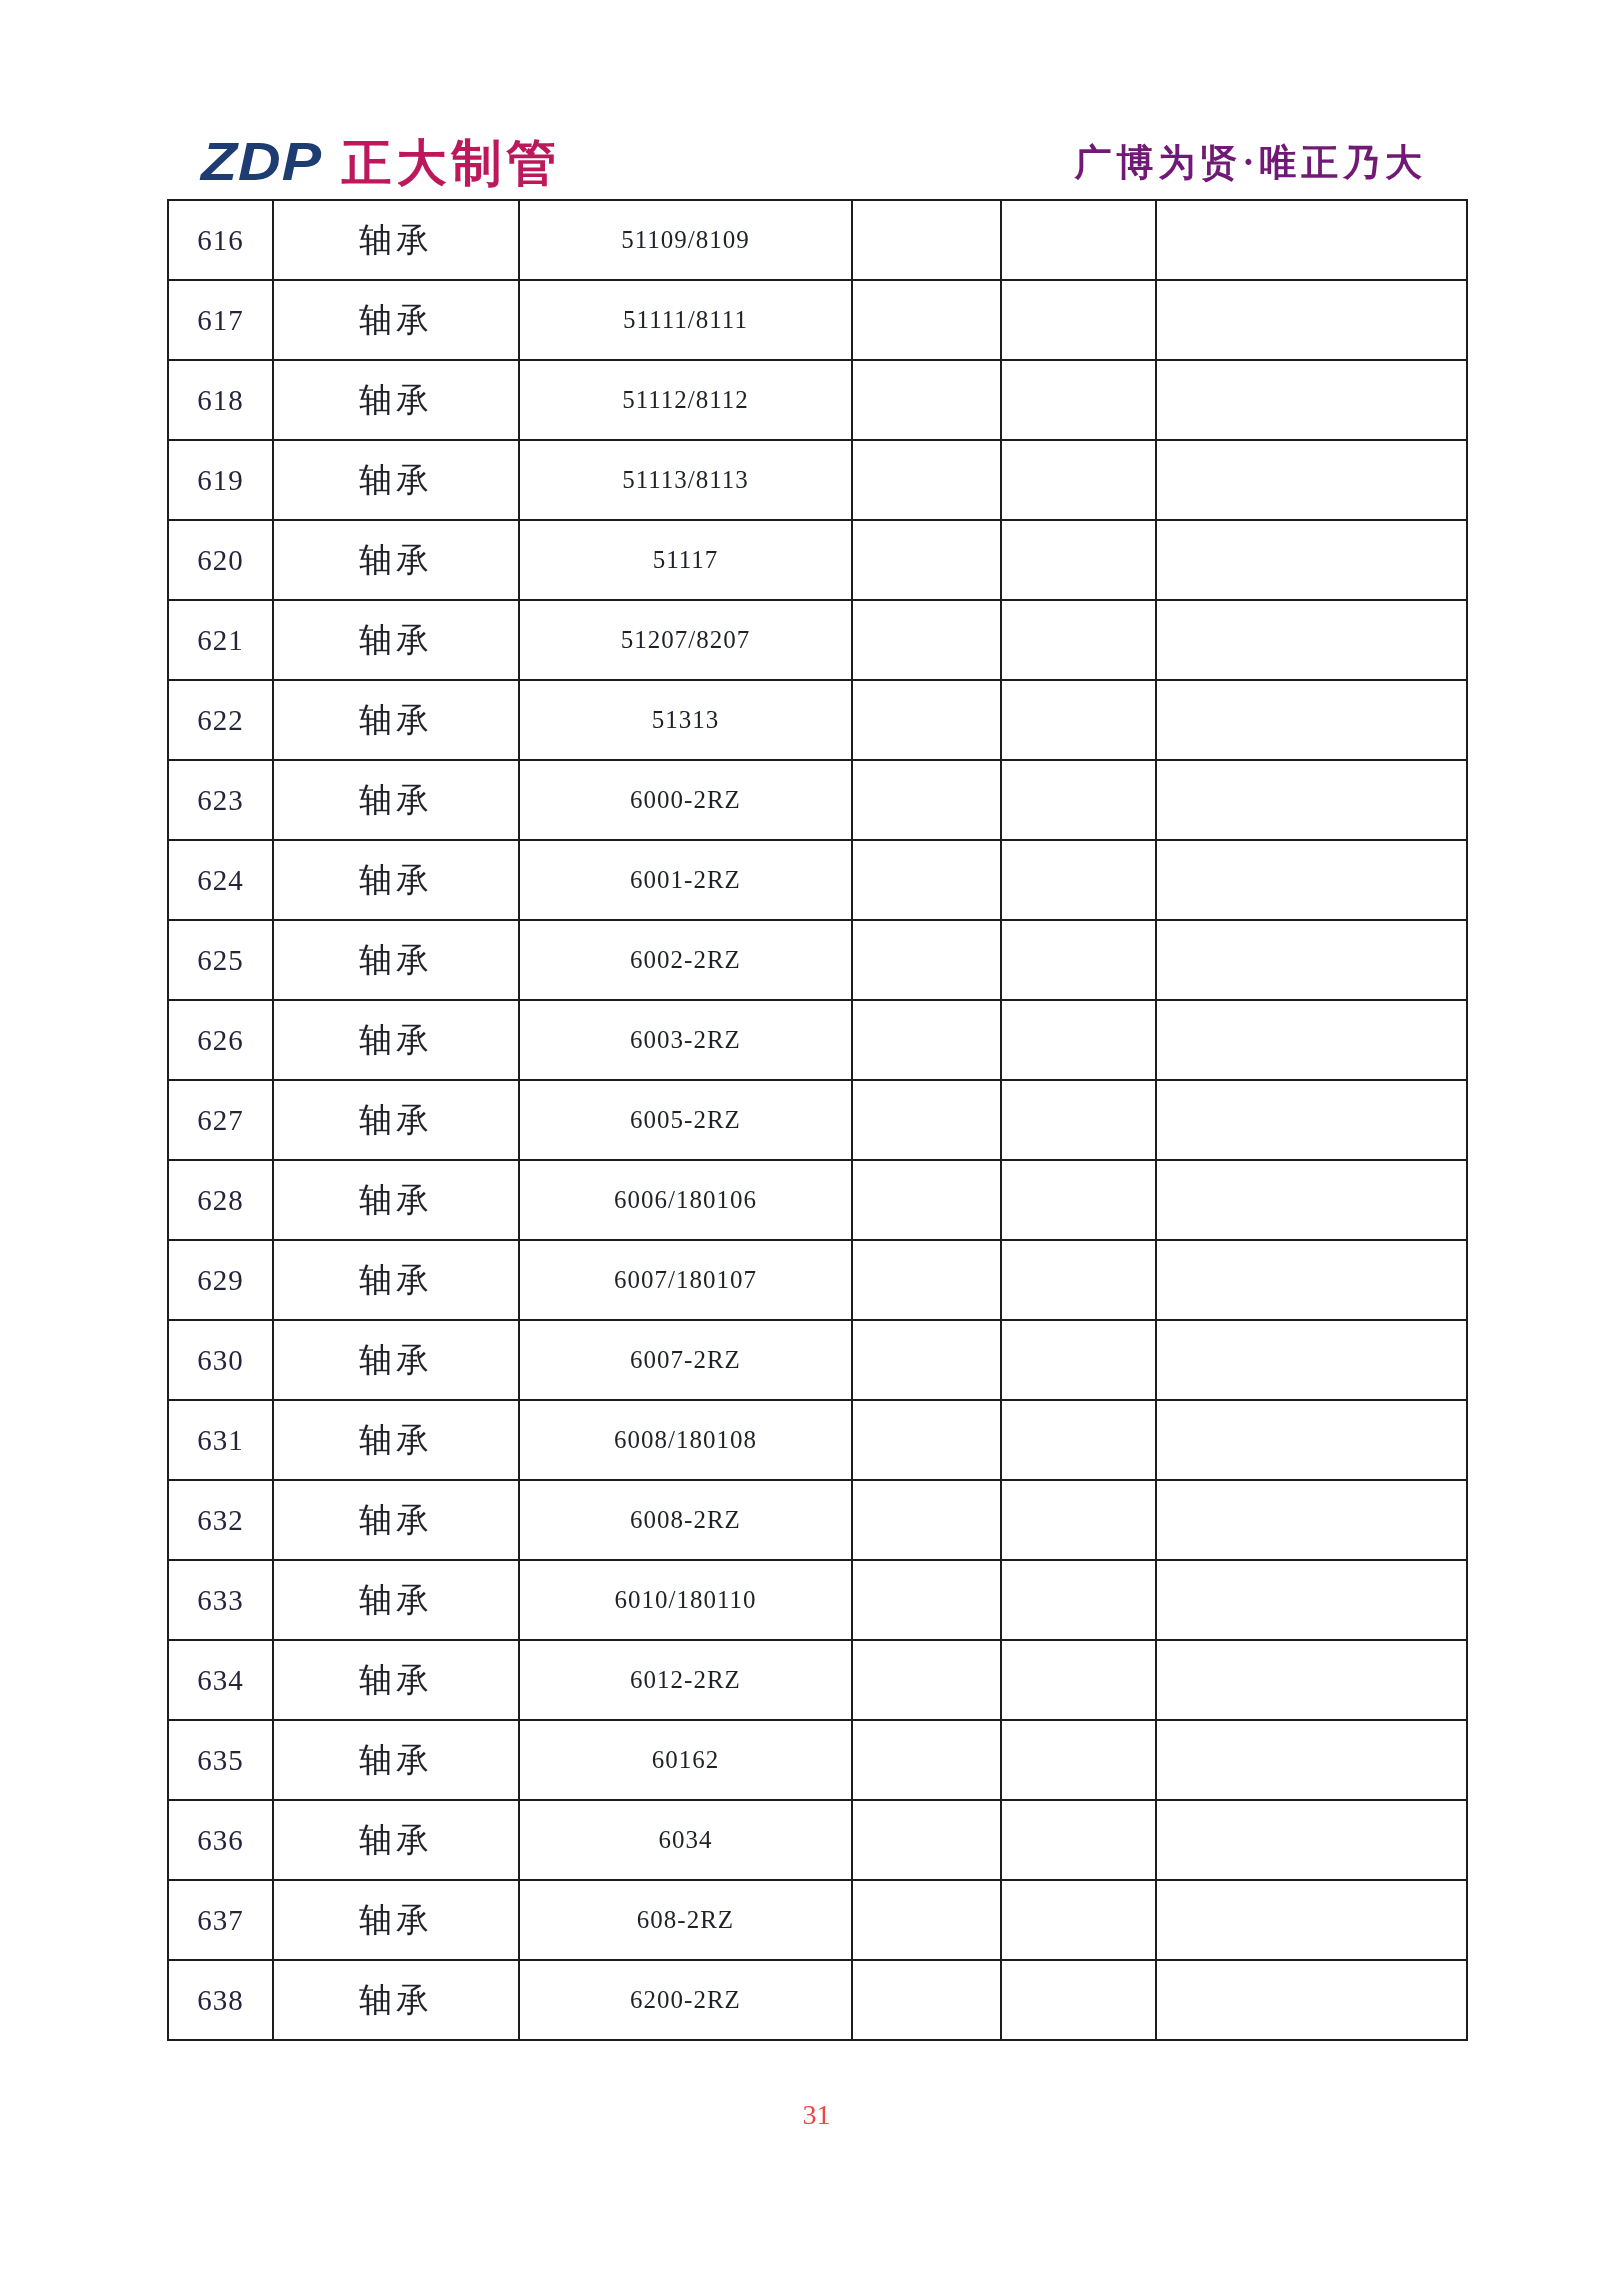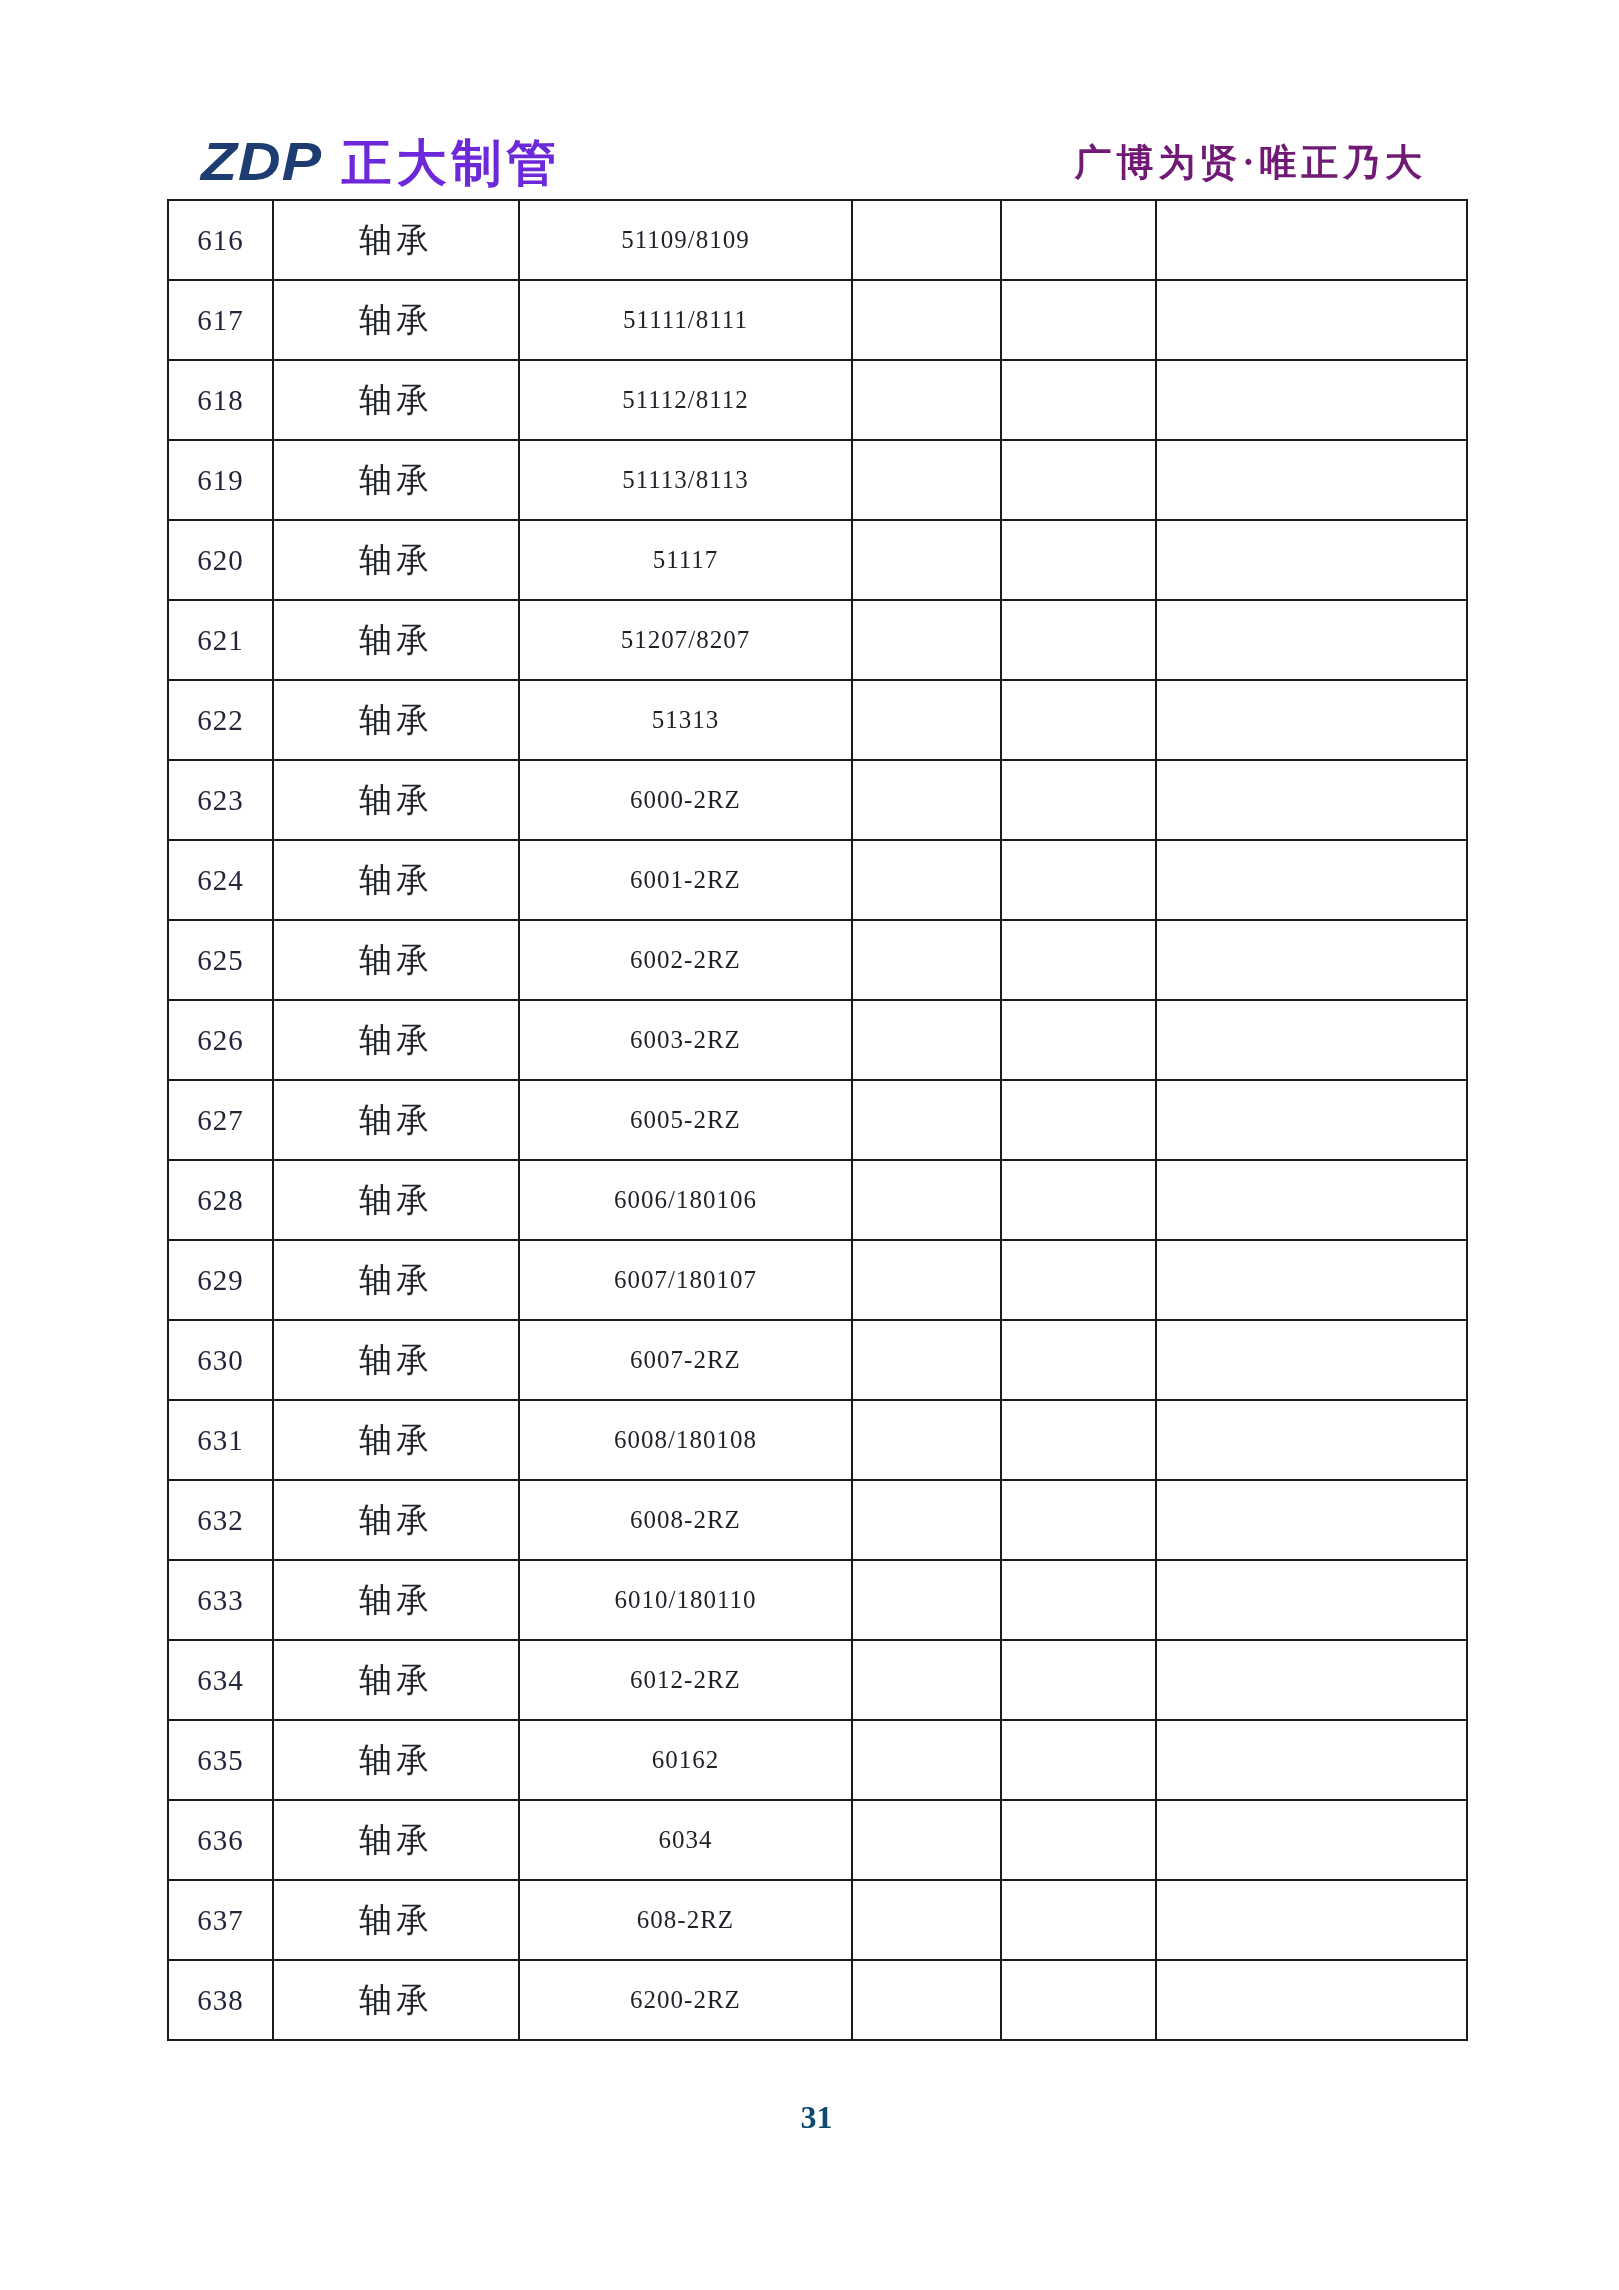--- a/index.html
+++ b/index.html
@@ -36,21 +36,21 @@
     letter-spacing: 1px;
     color: #1d3c72;
     transform: scaleY(0.92);
   }
   .logo-company {
     font-family: "Liberation Sans", sans-serif;
     font-weight: 700;
     font-size: 50px;
     line-height: 1;
     letter-spacing: 4.9px;
-    color: #6d28d9;
+    color: #be185d;
   }
   .header-slogan {
     position: absolute;
     right: 175px;
     top: 144px;
     font-family: "Liberation Serif", serif;
     font-weight: 600;
     font-size: 37px;
     line-height: 1;
     letter-spacing: 4.9px;
@@ -99,23 +99,22 @@
     color: #1e2128;
   }
 
   
   .page-number {
     position: absolute;
     left: 167px;
     top: 2099px;
     width: 1299px;
     text-align: center;
-    font-size: 32px;
-    color: #0c4a6e;
-    font-weight: bold;
+    font-size: 28px;
+    color: #ef4444;
   }
 </style>
 </head>
 <body>
 
 <div class="page">
 
   <div class="header-logo">
     <span class="logo-mark">ZDP</span>
     <span class="logo-company">正大制管</span>

